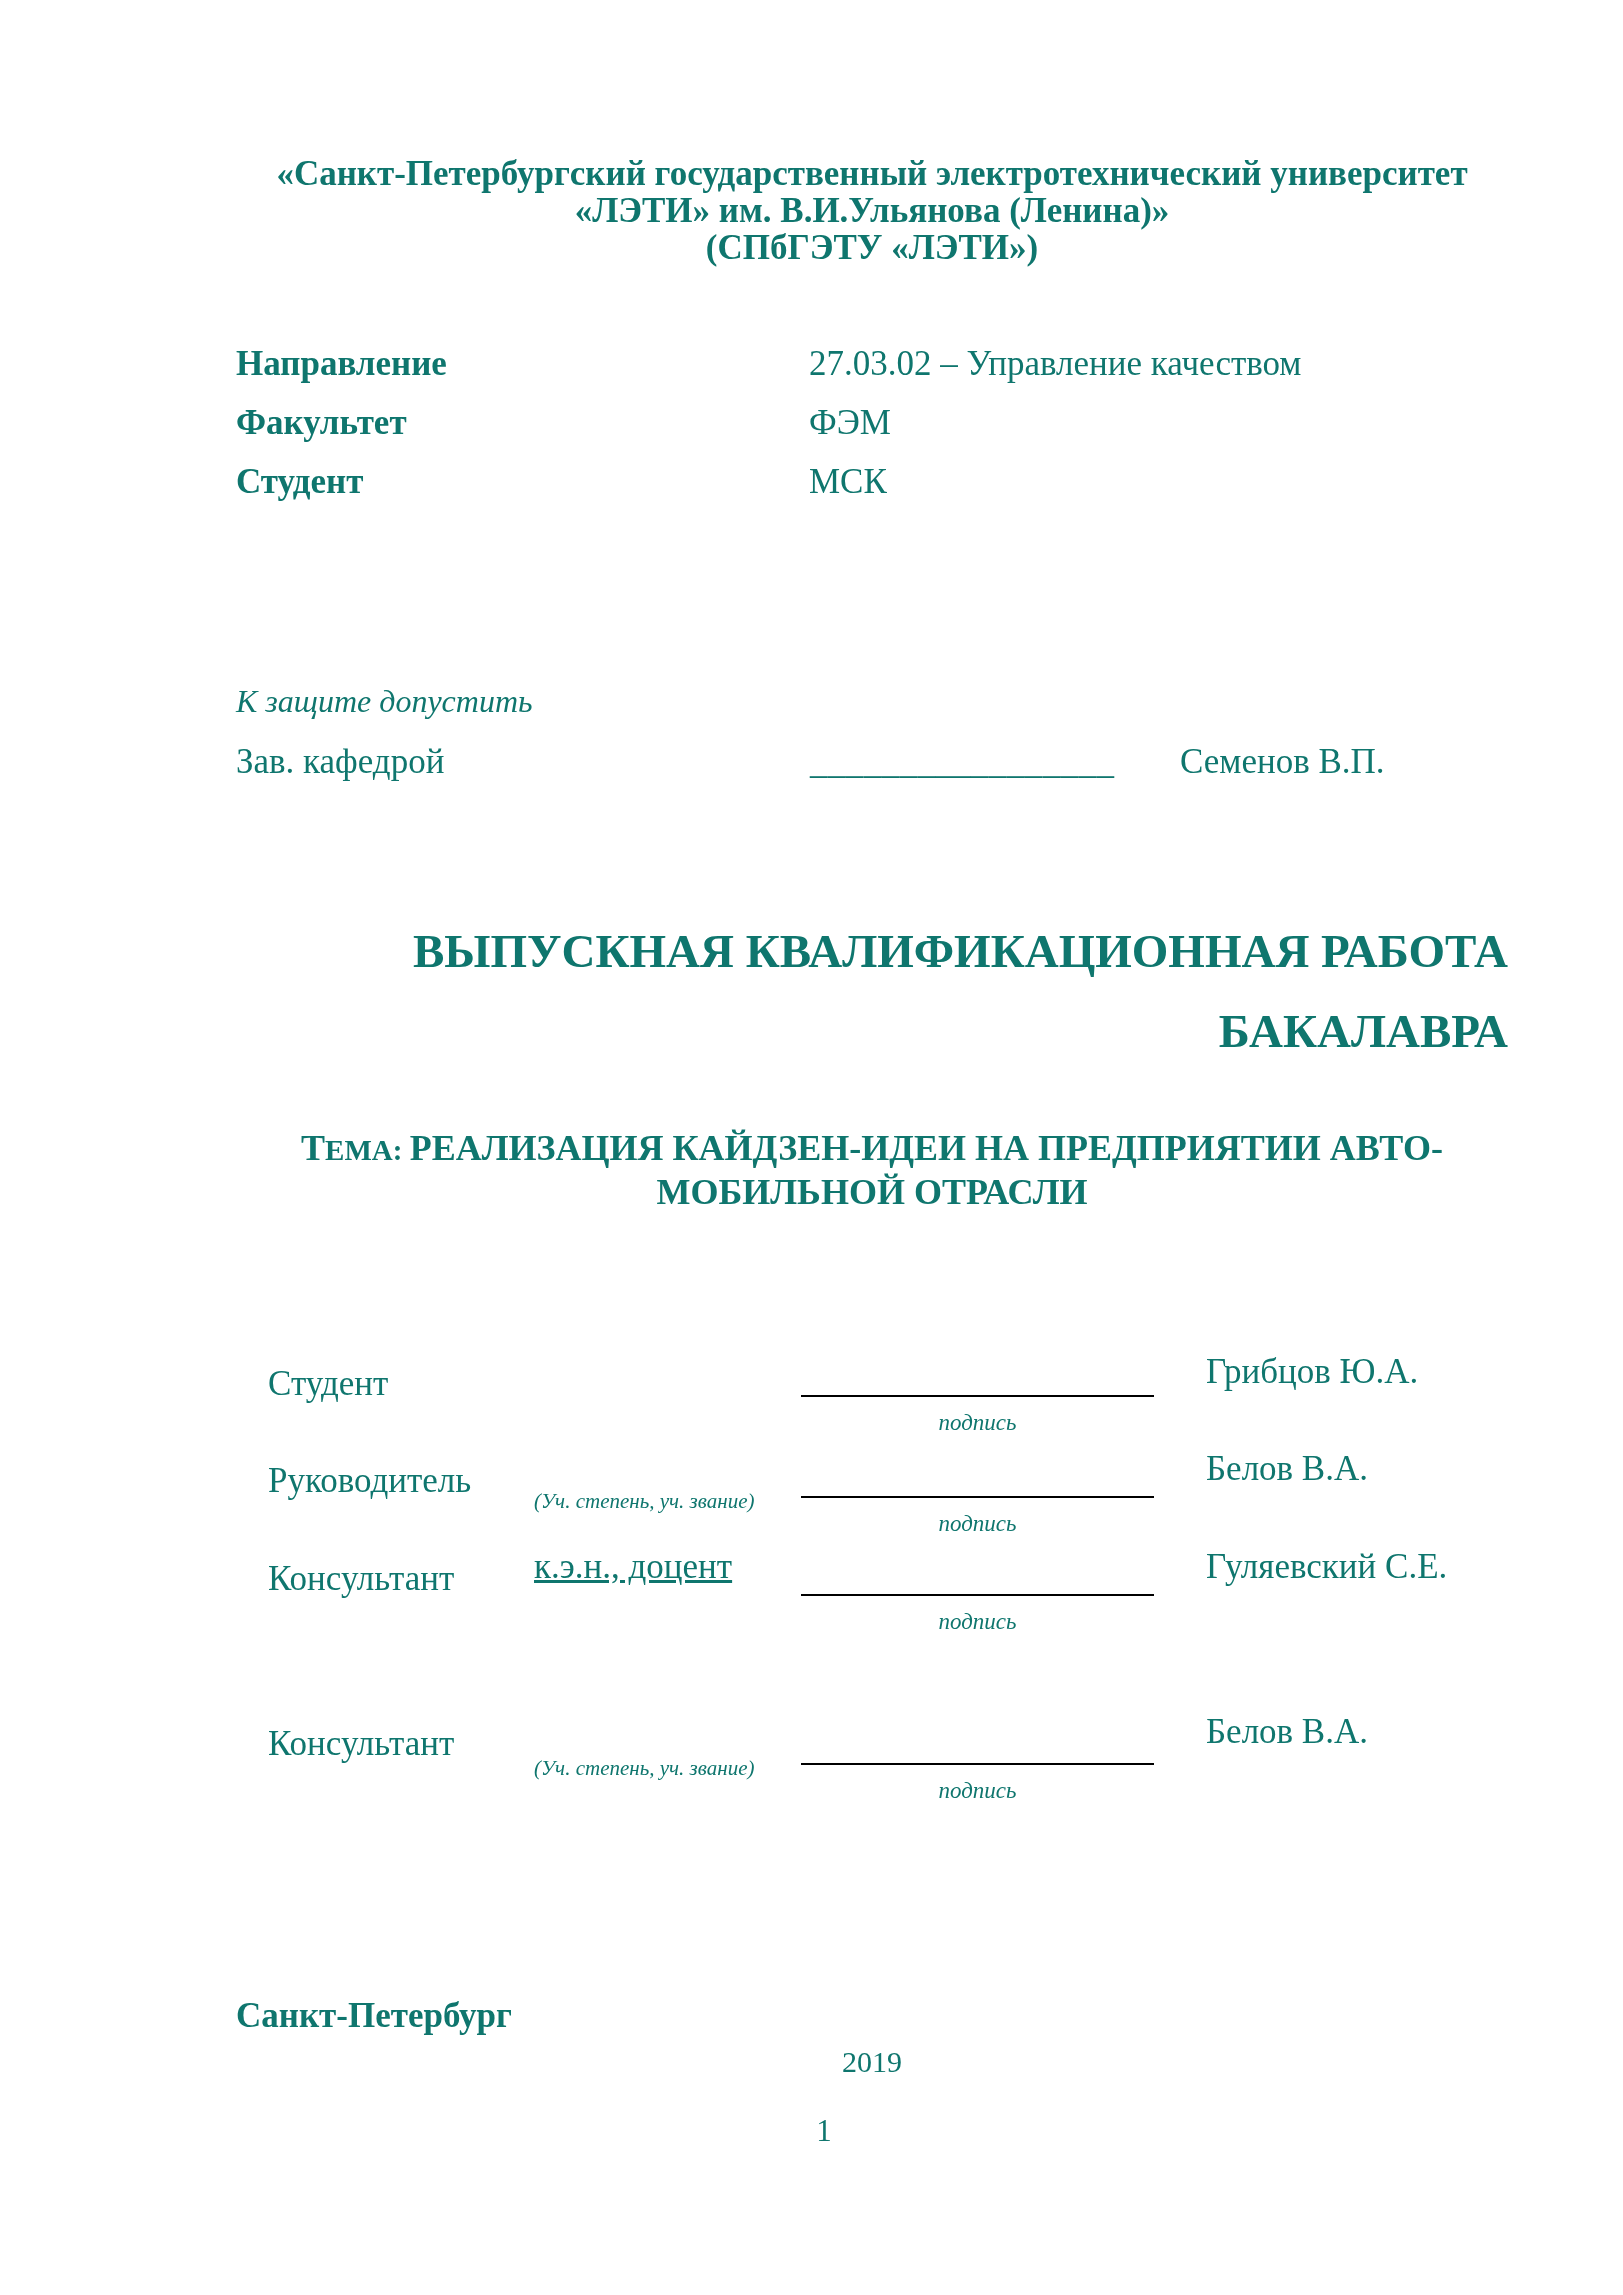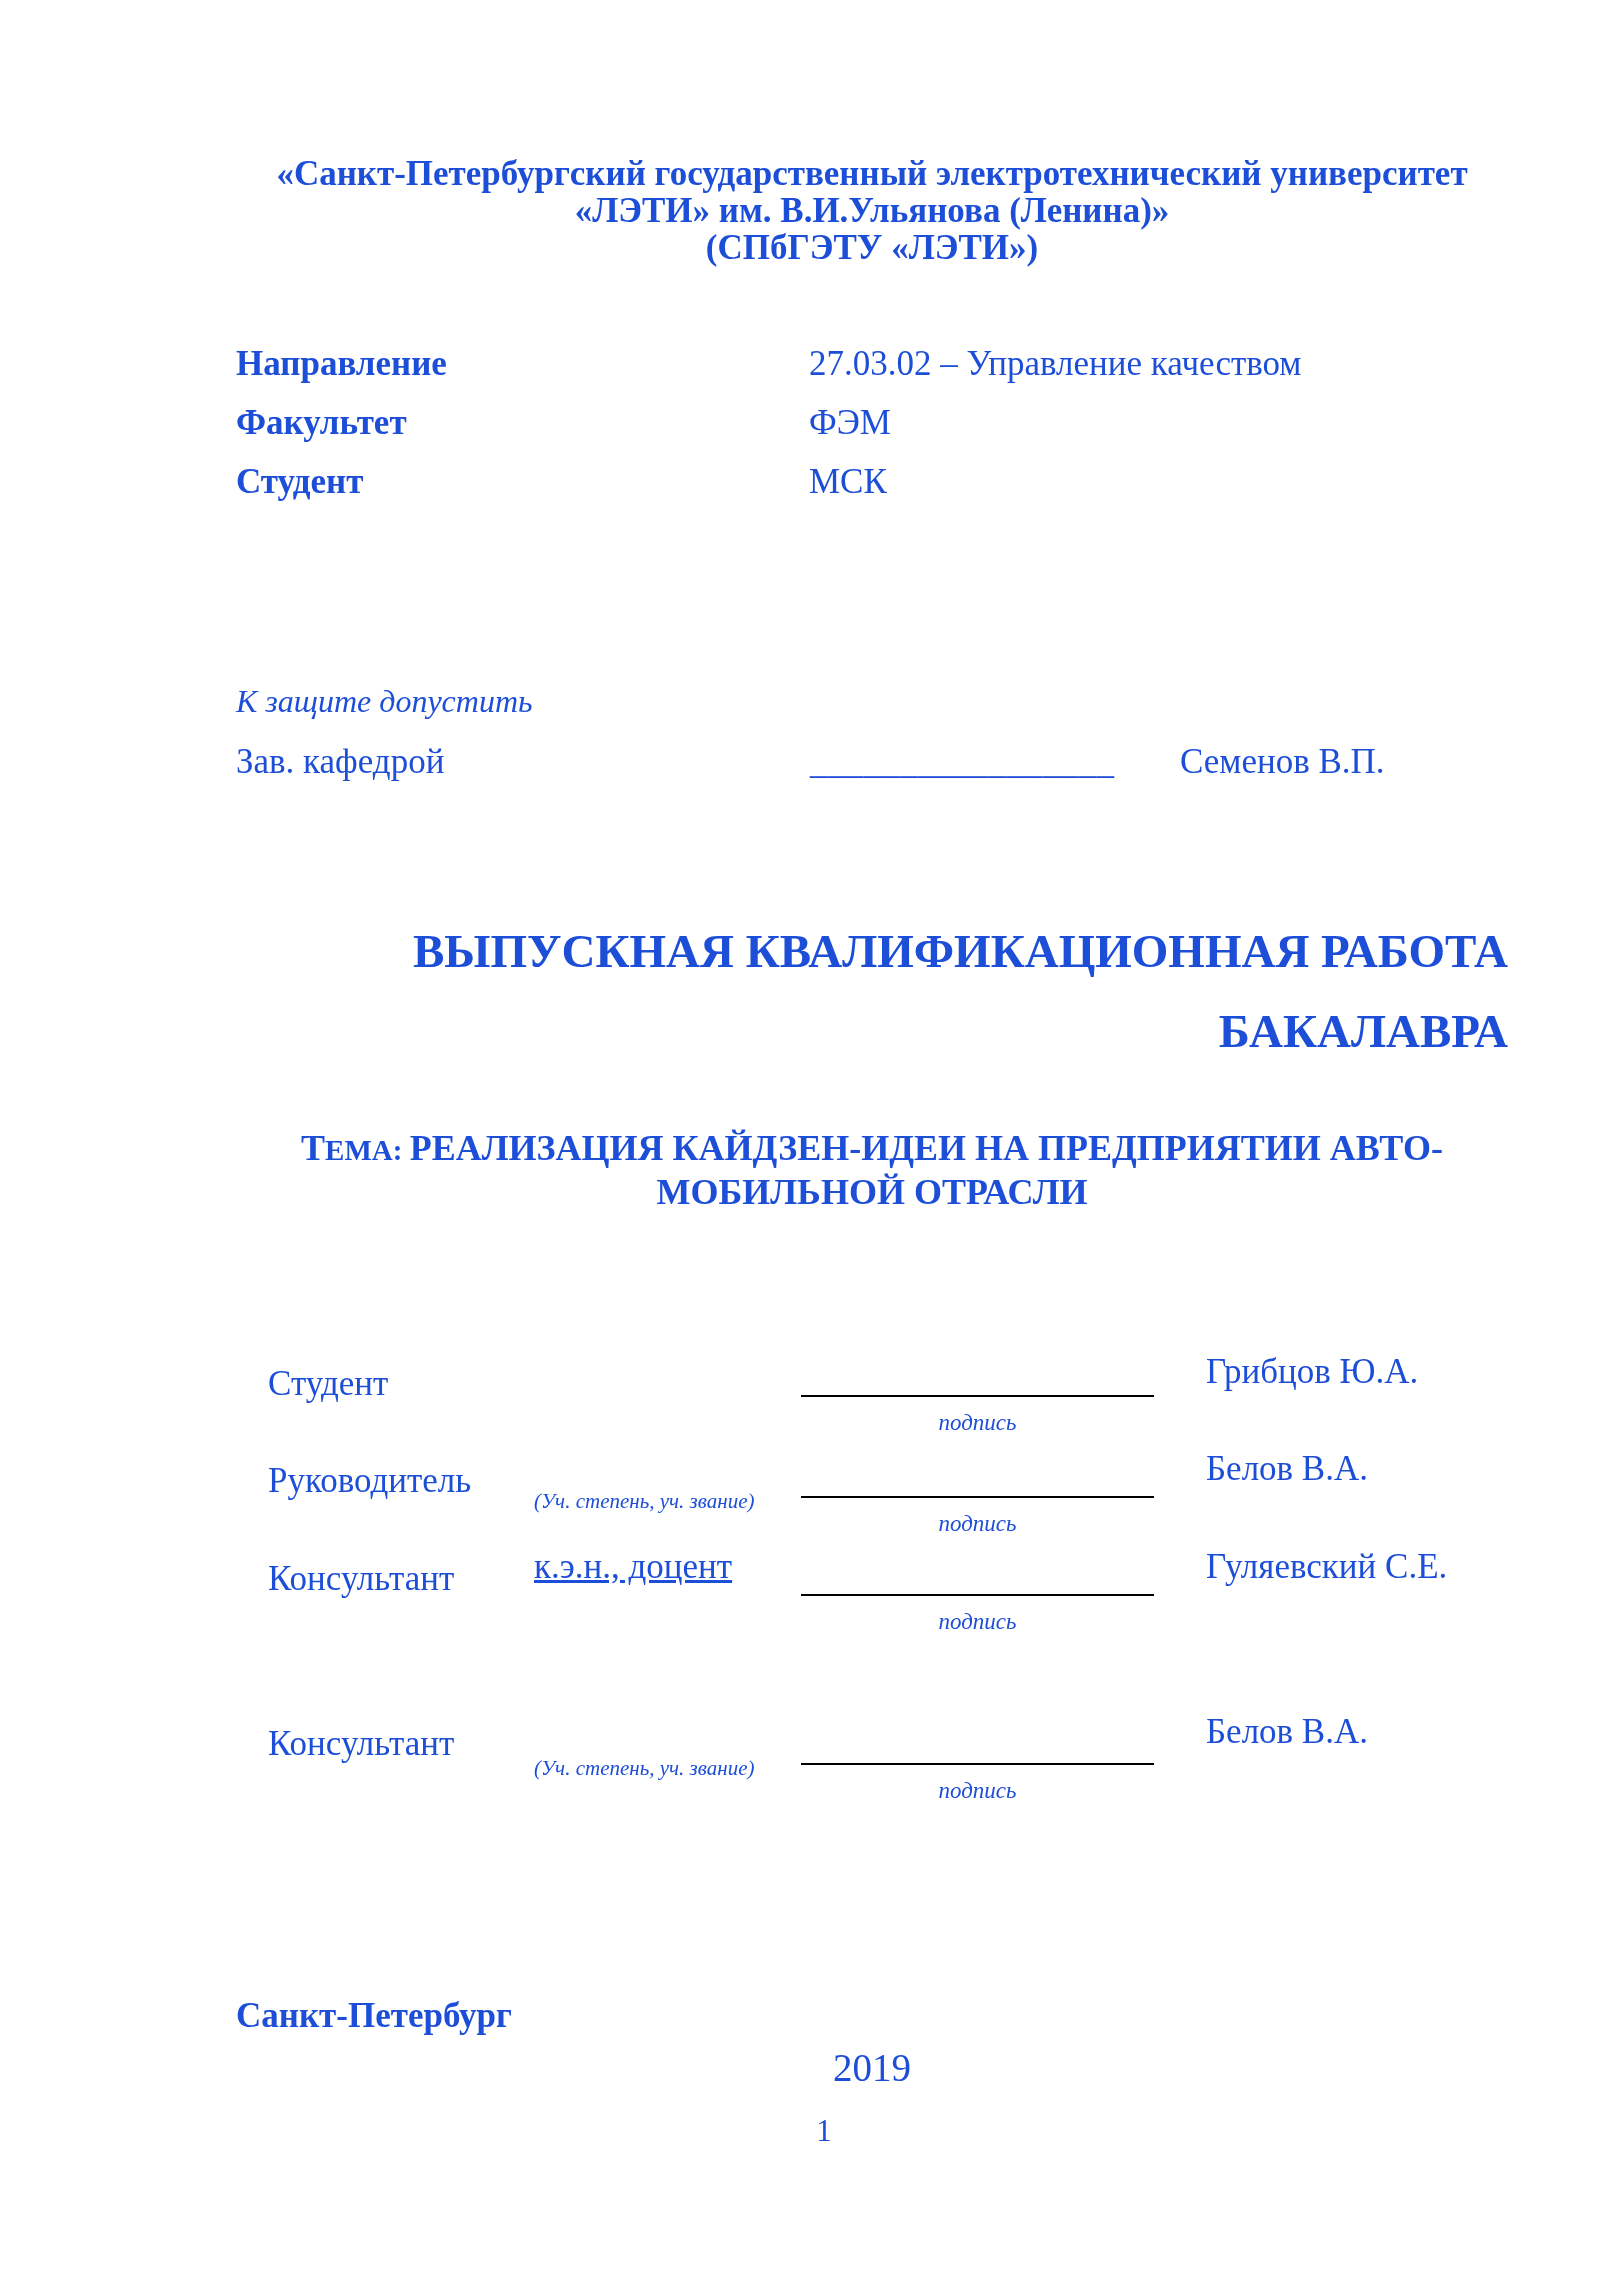--- a/index.html
+++ b/index.html
@@ -1,19 +1,19 @@
 <!DOCTYPE html>
 <html style="font-size:12.6px"><head>
 <meta charset="utf-8">
 <style>
   html,body{margin:0;padding:0;background:#ffffff;}
   .page{
     position:relative;
     width:1623px;height:2295px;
-    background:#ffffff;color:#1d4ed8;
+    background:#ffffff;color:#0f766e;
     font-family:"Liberation Serif","DejaVu Serif",serif;
     overflow:hidden;
   }
   .abs{position:absolute;}
   
   .header{top:155px;left:236px;width:1272px;text-align:center;
           font-weight:bold;font-size:35px;line-height:37px;}
   
   .fields{top:334px;left:236px;width:1272px;font-size:35px;line-height:59px;}
   .frow{display:flex;}
@@ -39,21 +39,21 @@
   .degree{position:absolute;left:298px;top:0;text-decoration:underline;}
   .degree-hint{position:absolute;left:298px;top:42px;font-size:21px;font-style:italic;line-height:25px;width:267px;}
   .sig{position:absolute;left:565px;width:353px;text-align:center;}
   .sigline{height:45px;border-bottom:2.4px solid #000;}
   #sigrow-1 .sigline,#sigrow-2 .sigline{height:49px;}
   #sigrow-3 .sigline{height:53px;}
   .sigcap{font-size:23px;font-style:italic;line-height:31px;}
   .sname{position:absolute;left:970px;top:0;}
   
   .city{top:1996px;left:236px;width:1272px;font-size:35px;font-weight:bold;}
-  .year{top:2045px;left:236px;width:1272px;text-align:center;font-size:39px;}
+  .year{top:2045px;left:236px;width:1272px;text-align:center;font-size:30px;}
   .pagenum{top:2113px;left:188px;width:1272px;text-align:center;font-size:31px;}
 </style>
 </head>
 <body>
 
 <div class="page">
 
   <div class="abs header">
     <div>«Санкт-Петербургский государственный электротехнический университет</div>
     <div>«ЛЭТИ» им. В.И.Ульянова (Ленина)»</div>

